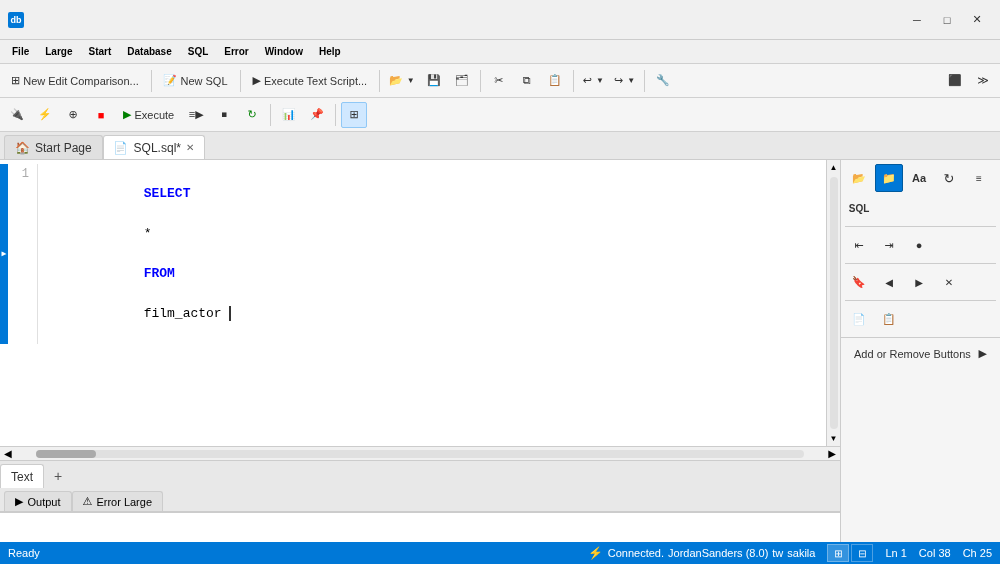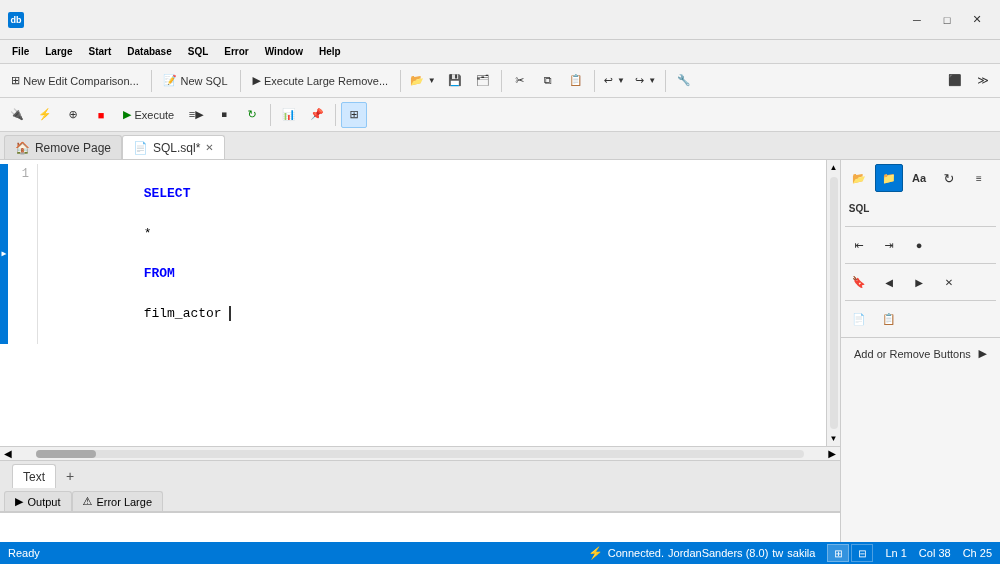--- a/index.html
+++ b/index.html
@@ -51,21 +51,21 @@
 
     
     .right-panel { width: 160px; background: #f5f5f5; border-left: 1px solid #ccc; display: flex; flex-direction: column; }
     .right-panel-toolbar { display: flex; flex-wrap: wrap; padding: 4px; gap: 2px; border-bottom: 1px solid #ccc; }
     .rp-btn { width: 28px; height: 28px; display: flex; align-items: center; justify-content: center; cursor: pointer; border: 1px solid transparent; border-radius: 2px; font-size: 13px; color: #333; }
     .rp-btn.active { background: #cce4f7; border-color: #0078d7; }
     .rp-separator { width: 100%; height: 1px; background: #ccc; margin: 2px 0; }
     .add-remove-btn { padding: 4px 8px; font-size: 11px; cursor: pointer; color: #333; display: flex; align-items: center; justify-content: space-between; margin: 4px; border: 1px solid transparent; }
 
     
-    .bottom-tabs { height: 28px; background: #e8e8e8; border-top: 1px solid #ccc; display: flex; align-items: flex-end; padding-left: 12px; }
+    .bottom-tabs { height: 28px; background: #e8e8e8; border-top: 1px solid #ccc; display: flex; align-items: flex-end; padding-left: 0; }
     .bottom-tab { height: 24px; display: flex; align-items: center; padding: 0 10px; cursor: pointer; border: 1px solid #ccc; border-bottom: none; background: #e0e0e0; font-size: 12px; color: #333; gap: 5px; border-radius: 3px 3px 0 0; }
     .bottom-tab.active { background: white; }
     .bottom-tab-add { width: 24px; height: 24px; display: flex; align-items: center; justify-content: center; cursor: pointer; font-size: 14px; color: #555; margin-left: 2px; }
 
     
     .status-panel { height: 60px; background: white; border-top: 1px solid #ccc; display: flex; align-items: flex-start; padding: 4px; }
     .status-tabs-row { height: 24px; background: #e8e8e8; display: flex; align-items: flex-end; padding-left: 4px; border-bottom: 1px solid #ccc; }
     .status-tab { height: 20px; display: flex; align-items: center; padding: 0 10px; cursor: pointer; border: 1px solid #ccc; border-bottom: none; background: #e0e0e0; font-size: 11px; gap: 4px; border-radius: 3px 3px 0 0; }
 
     
@@ -116,21 +116,21 @@
     <span>New Edit Comparison...</span>
   </div>
   <div class="toolbar-separator"></div>
   <div class="toolbar-btn with-text">
     <span>📝</span>
     <span>New SQL</span>
   </div>
   <div class="toolbar-separator"></div>
   <div class="toolbar-btn with-text">
     <span>▶</span>
-    <span>Execute Large Remove...</span>
+    <span>Execute Text Script...</span>
   </div>
   <div class="toolbar-separator"></div>
   <div class="toolbar-btn">
     <span>📂</span>
     <span class="dropdown-arrow">▼</span>
   </div>
   <div class="toolbar-btn">
     <span>💾</span>
   </div>
   <div class="toolbar-btn">
@@ -200,21 +200,21 @@
   </div>
   <div class="toolbar-separator"></div>
   <div class="toolbar-btn" style="background: #d0e8ff; border: 1px solid #90c8f6;">
     <span>⊞</span>
   </div>
 </div>
 
 <div class="tab-bar">
   <div class="tab">
     <span style="color: #0078d7;">🏠</span>
-    <span>Remove Page</span>
+    <span>Start Page</span>
   </div>
   <div class="tab active">
     <span style="color: #0078d7;">📄</span>
     <span>SQL.sql*</span>
     <span class="tab-close">✕</span>
   </div>
 </div>
 
 <div class="main-area">
 

